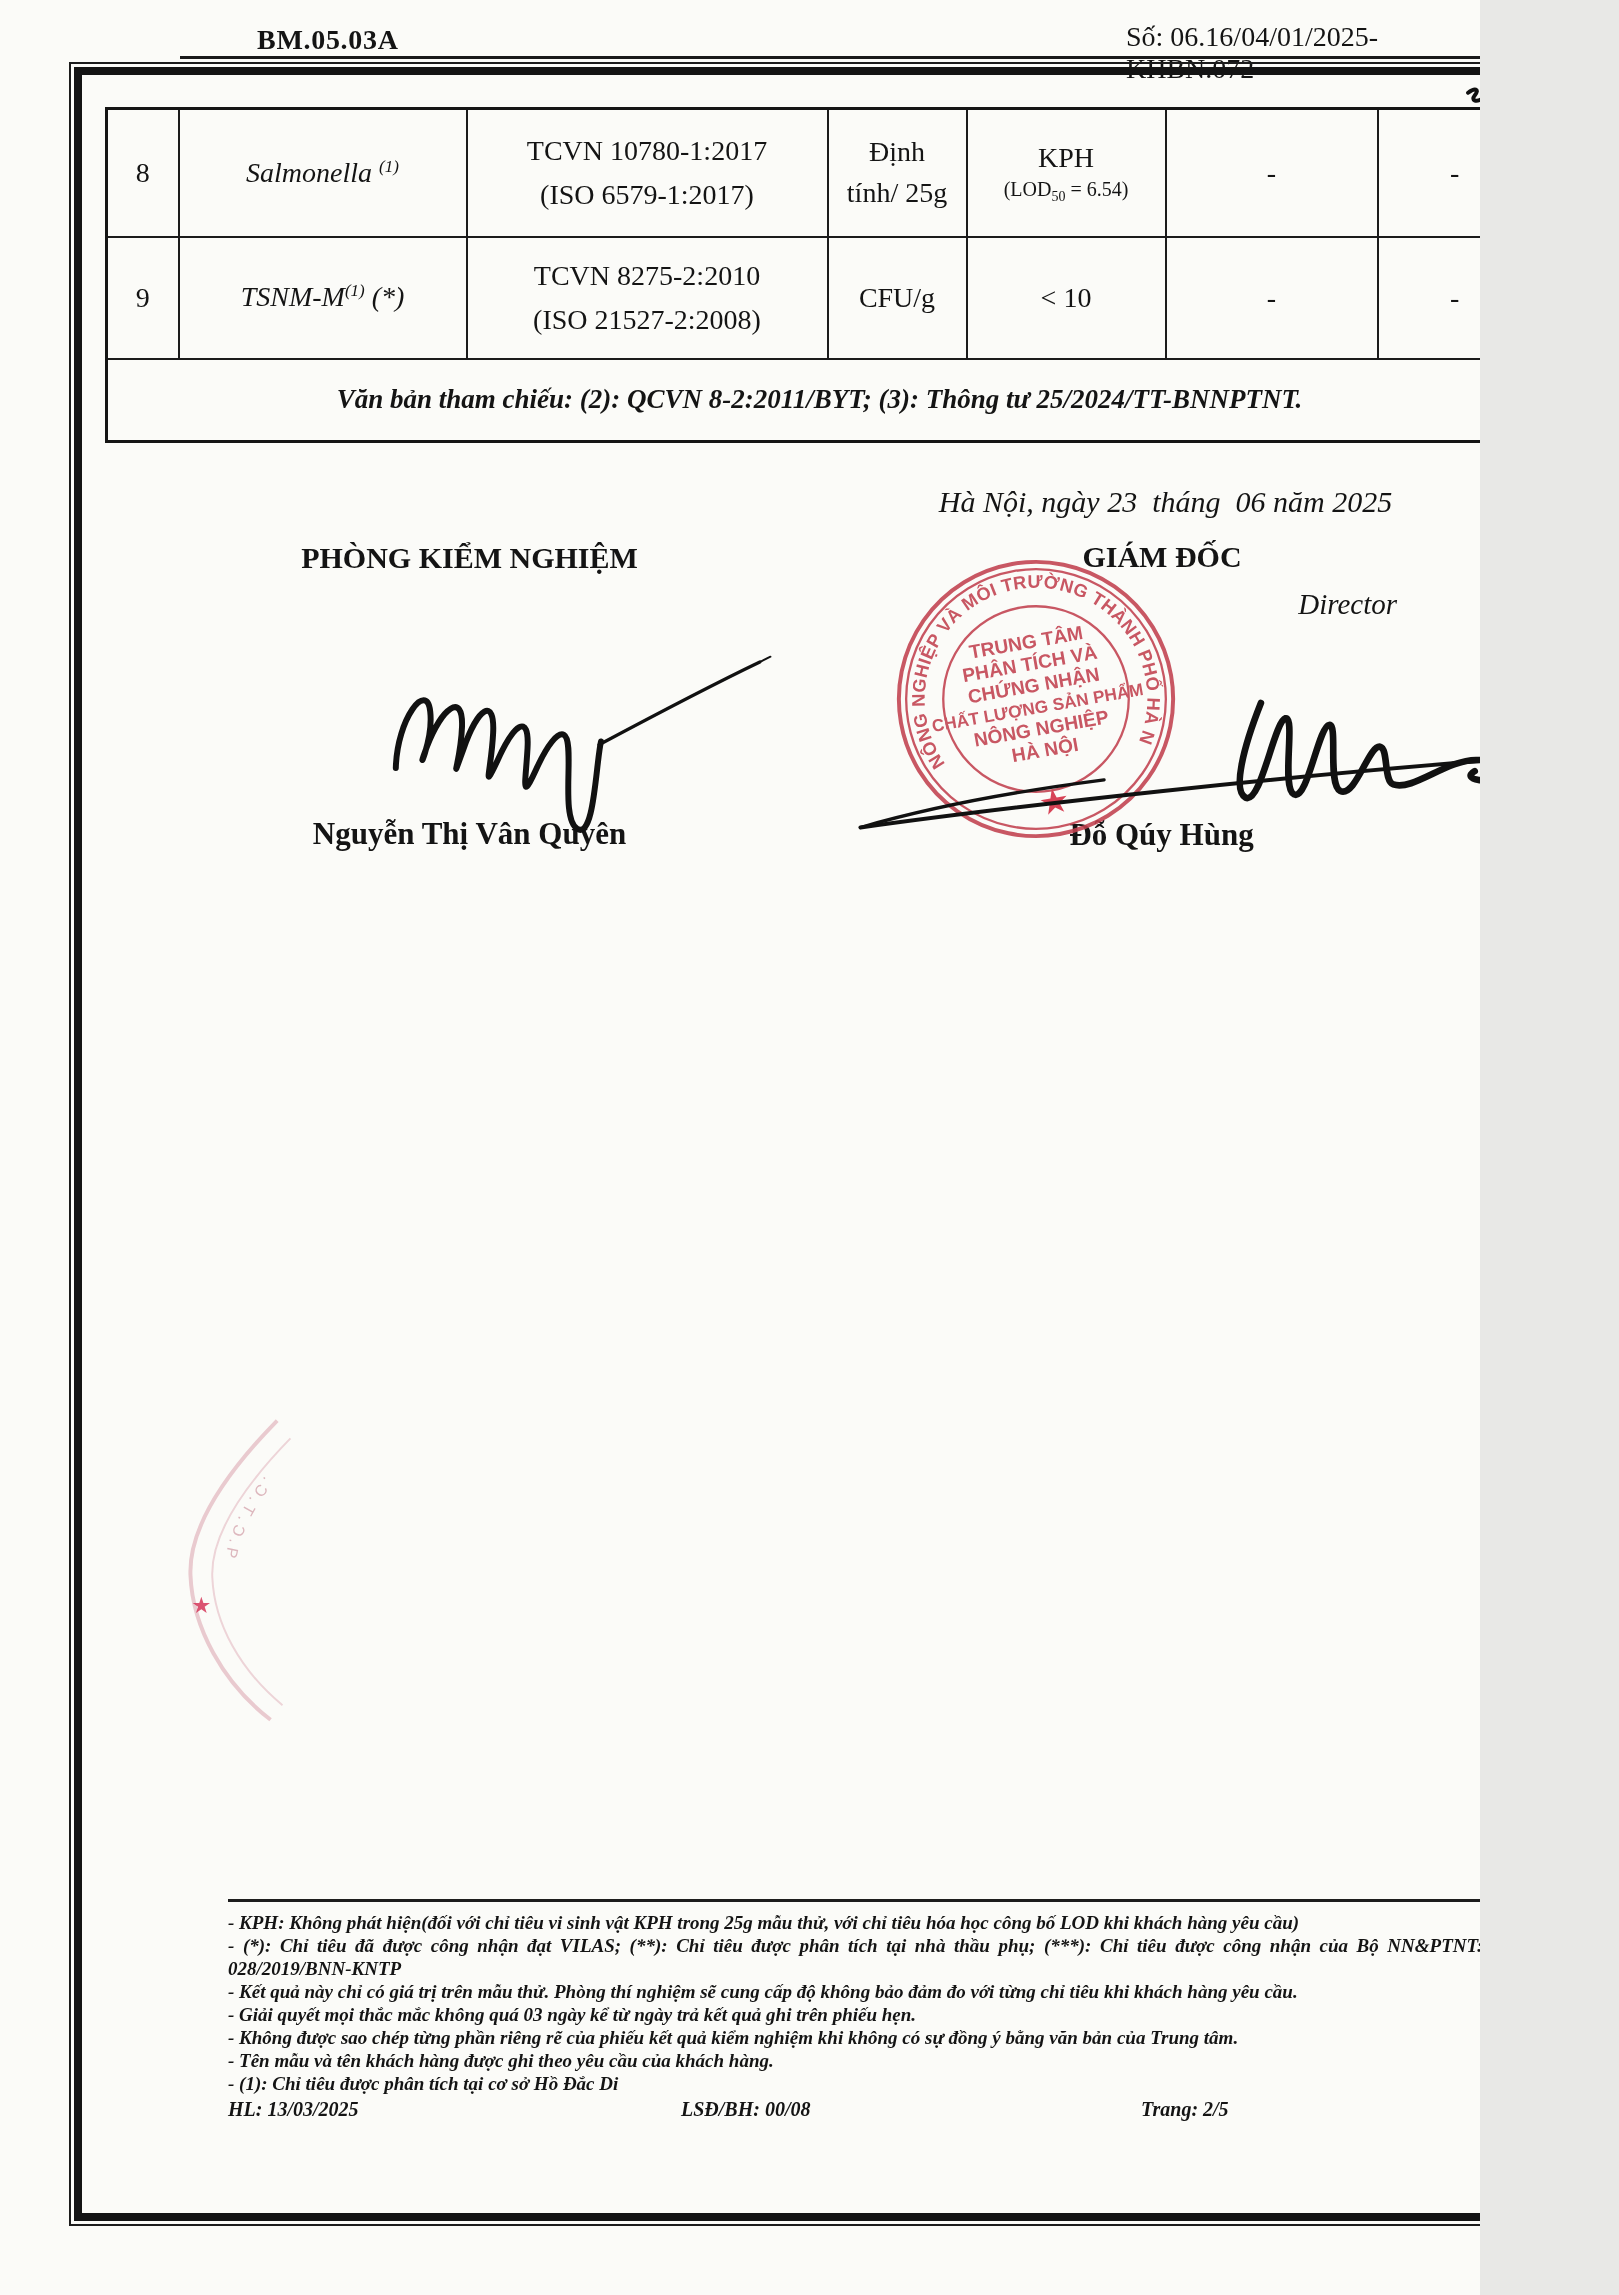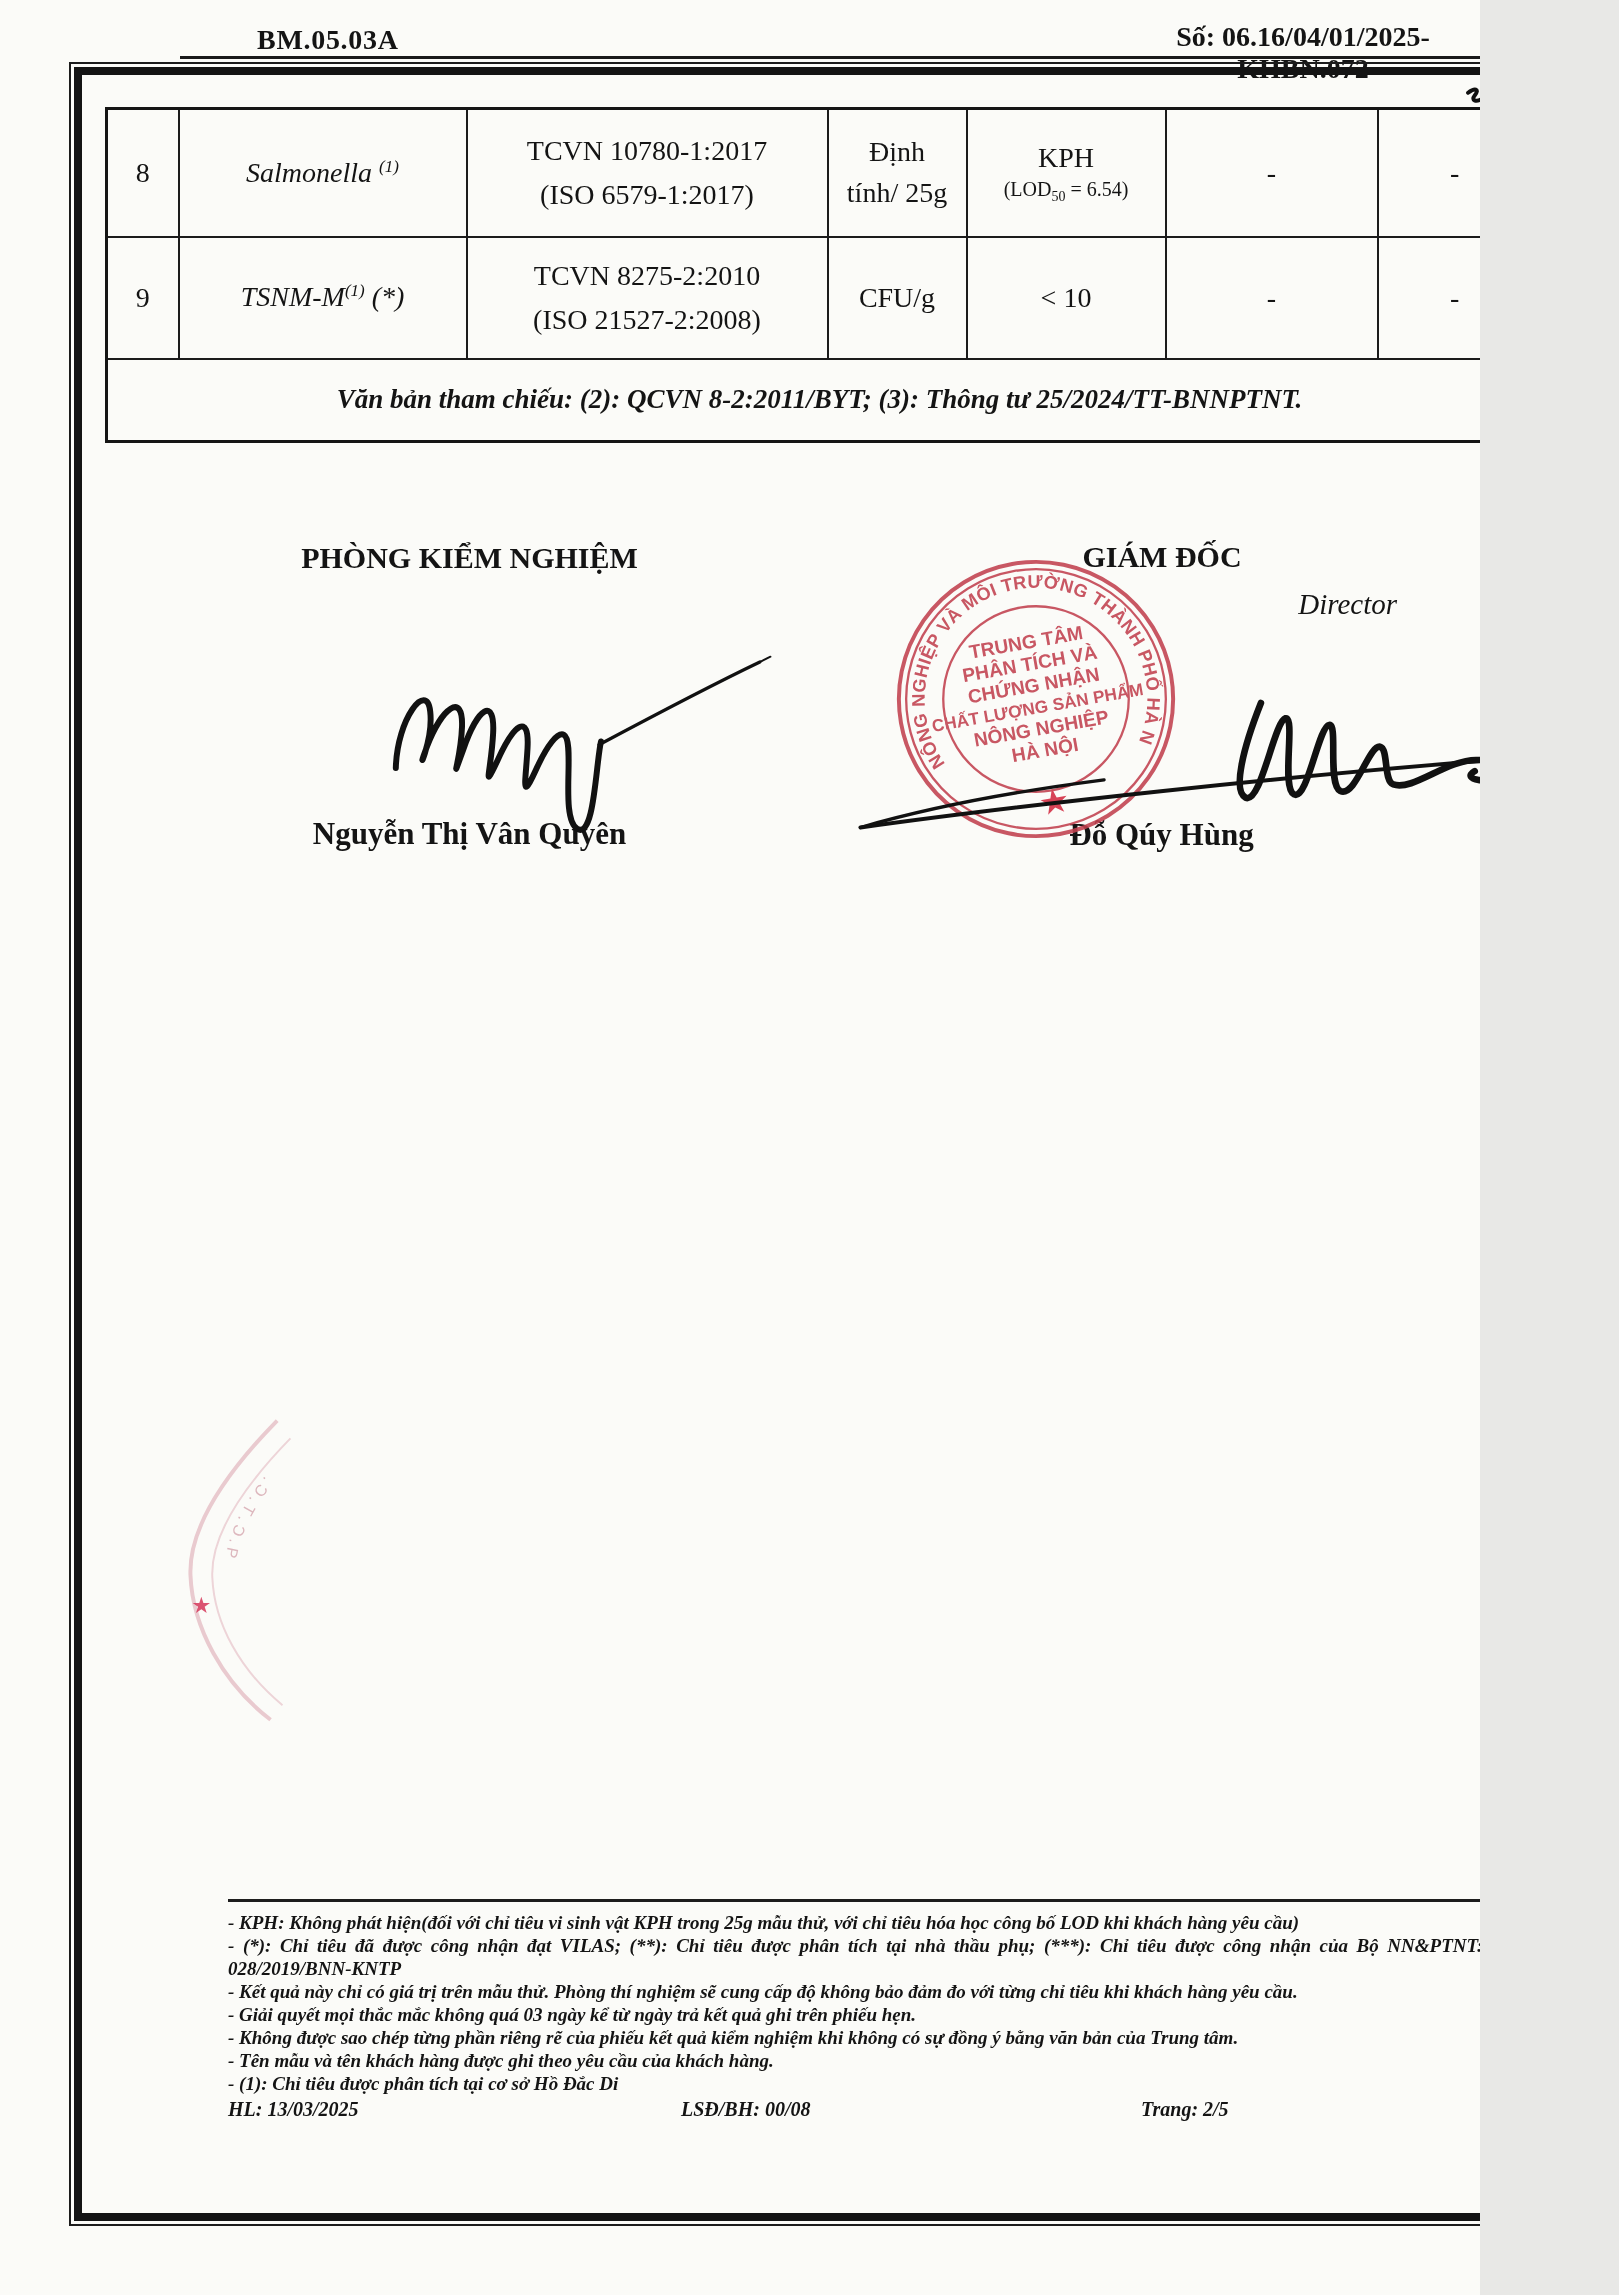--- a/index.html
+++ b/index.html
@@ -6,21 +6,21 @@
   .page{
     position:relative;
     width:1480px;height:2295px;
     background:#fbfbf8;
     font-family:"Liberation Serif","DejaVu Serif",serif;
     color:#141414;
     overflow:hidden;
   }
   
   .hdr-left{position:absolute;left:257px;top:24px;font-size:28px;font-weight:bold;letter-spacing:0.7px;}
-  .hdr-right{position:absolute;left:1126px;top:21px;font-size:28px;font-weight:bold;text-align:center;}
+  .hdr-right{position:absolute;left:1126px;top:21px;font-size:28px;font-weight:normal;}
   .hdr-underline{position:absolute;left:180px;top:56px;width:1413px;height:3.3px;background:#1a1a1a;}
   
   .outer-frame{position:absolute;left:69px;top:62px;width:1491px;height:2160px;border:2px solid #1c1c1c;}
   .inner-frame{position:absolute;left:2.6px;top:2.6px;right:2.6px;bottom:2.6px;border:8.6px solid #141414;}
   
   table.results{
     position:absolute;left:105px;top:107px;width:1425px;
     border-collapse:collapse;table-layout:fixed;
     font-size:28px;
   }
@@ -125,20 +125,21 @@
       <td>&lt; 10</td>
       <td>-</td>
       <td>-</td>
     </tr>
     <tr class="r3">
       <td class="ref-cell" colspan="7">Văn bản tham chiếu: (2): QCVN 8-2:2011/BYT; (3): Thông tư 25/2024/TT-BNNPTNT.</td>
     </tr>
   </tbody>
     </table>
 
+  <div class="date-line">Hà Nội, ngày 23  tháng  06 năm 2025</div>
 
   <div class="blk-title lab-title">PHÒNG KIỂM NGHIỆM</div>
   <div class="blk-name lab-name">Nguyễn Thị Vân Quyên</div>
 
   <div class="blk-title dir-title">GIÁM ĐỐC</div>
   <div class="blk-sub dir-sub">Director</div>
   <div class="blk-name dir-name">Đỗ Qúy Hùng</div>
 
   <svg class="stamp" viewBox="-234 -234 468 468">
     <g transform="rotate(-10)" fill="none" stroke="#c2414f">

